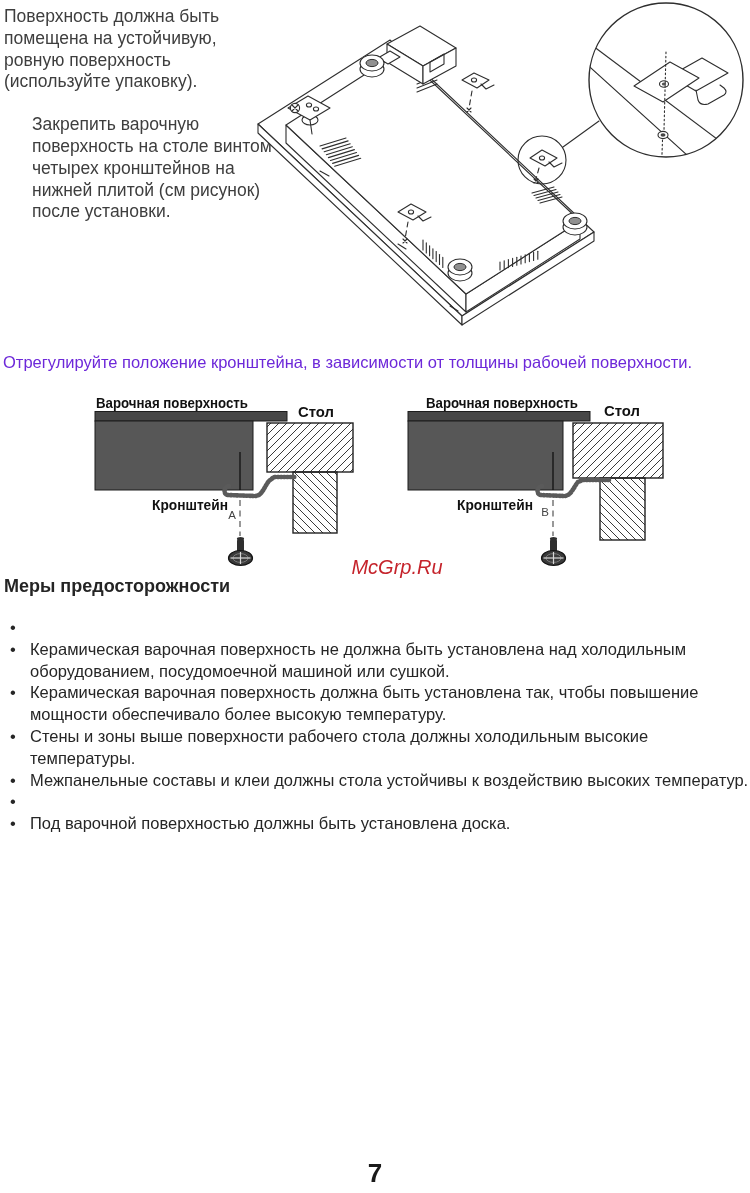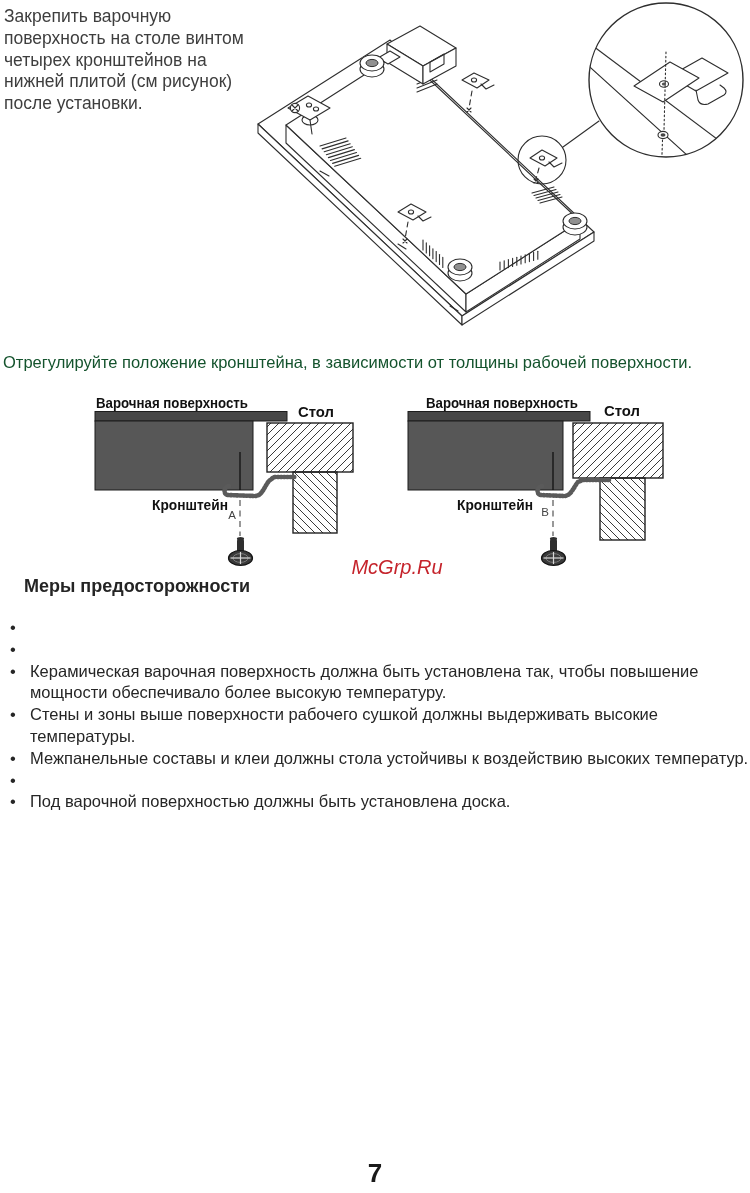--- a/index.html
+++ b/index.html
@@ -5,27 +5,27 @@
   html,body{margin:0;padding:0;background:#fff;}
   .page{
     position:relative;width:750px;height:1193px;background:#ffffff;overflow:hidden;
     font-family:"Liberation Sans",sans-serif;color:#333;
   }
   
   .intro{position:absolute;left:4px;top:6px;font-size:17.5px;line-height:21.8px;color:#3e3e3e;}
   .intro p{margin:0;white-space:pre;}
   .intro p + p{margin-top:21px;margin-left:28px;}
   
-  .adjust{position:absolute;left:3px;top:353px;font-size:16.5px;color:#14532d;white-space:pre;}
+  .adjust{position:absolute;left:3px;top:353px;font-size:16.5px;color:#6d28d9;white-space:pre;}
   
   .drawing{position:absolute;left:250px;top:0;}
   .diagram-left{position:absolute;left:58px;top:388px;}
   .diagram-right{position:absolute;left:388px;top:388px;}
   
-  .heading{position:absolute;left:4px;top:576px;font-size:18px;font-weight:bold;color:#242424;margin-left:20px;}
+  .heading{position:absolute;left:4px;top:576px;font-size:18px;font-weight:bold;color:#242424;}
   .watermark{position:absolute;left:44px;top:556px;width:706px;text-align:center;
              font-size:20px;font-style:italic;font-weight:500;}
   .bullets{position:absolute;left:8px;top:617px;width:740px;margin:0;padding:0;list-style:none;
            font-size:16.5px;line-height:21.8px;color:#262626;}
   .bullets li{display:flex;align-items:flex-start;margin:0;}
   .bullets .dot{flex:0 0 22px;width:22px;padding-left:2px;box-sizing:border-box;}
   .bullets .txt{white-space:pre;}
   
   .pagenum{position:absolute;left:0;right:0;top:1158px;text-align:center;
            font-size:26px;font-weight:bold;color:#1a1a1a;}
@@ -36,20 +36,24 @@
   svg .dotted{stroke-dasharray:1.6,2.6;}
   svg .lblBig{font-family:"Liberation Sans",sans-serif;font-weight:bold;font-size:15.5px;fill:#111;}
   svg .lblLetter{font-family:"Liberation Sans",sans-serif;font-size:11.5px;fill:#444;}
 </style>
 </head>
 <body>
 
 <div class="page">
 
   <div class="intro">
+    <p>Поверхность должна быть
+помещена на устойчивую,
+ровную поверхность
+(используйте упаковку).</p>
     <p>Закрепить варочную
 поверхность на столе винтом
 четырех кронштейнов на
 нижней плитой (см рисунок)
 после установки.</p>
   </div>
 
   <div class="drawing">
     <svg width="500" height="345" viewBox="0 0 500 345">
       <defs>
@@ -286,29 +290,31 @@
 
   <div class="heading">Меры предосторожности</div>
   <div class="watermark" style="color: rgb(197, 35, 43);">McGrp.Ru</div>
 
   <ul class="bullets">
     <li>
       <span class="dot">•</span>
     </li>
     <li>
       <span class="dot">•</span>
+      <span class="txt">Керамическая варочная поверхность не должна быть установлена над холодильным
+оборудованием, посудомоечной машиной или сушкой.</span>
     </li>
     <li>
       <span class="dot">•</span>
       <span class="txt">Керамическая варочная поверхность должна быть установлена так, чтобы повышение
 мощности обеспечивало более высокую температуру.</span>
     </li>
     <li>
       <span class="dot">•</span>
-      <span class="txt">Стены и зоны выше поверхности рабочего сушкой должны выдерживать высокие
+      <span class="txt">Стены и зоны выше поверхности рабочего стола должны холодильным высокие
 температуры.</span>
     </li>
     <li>
       <span class="dot">•</span>
       <span class="txt">Межпанельные составы и клеи должны стола устойчивы к воздействию высоких температур.</span>
     </li>
     <li>
       <span class="dot">•</span>
     </li>
     <li>

